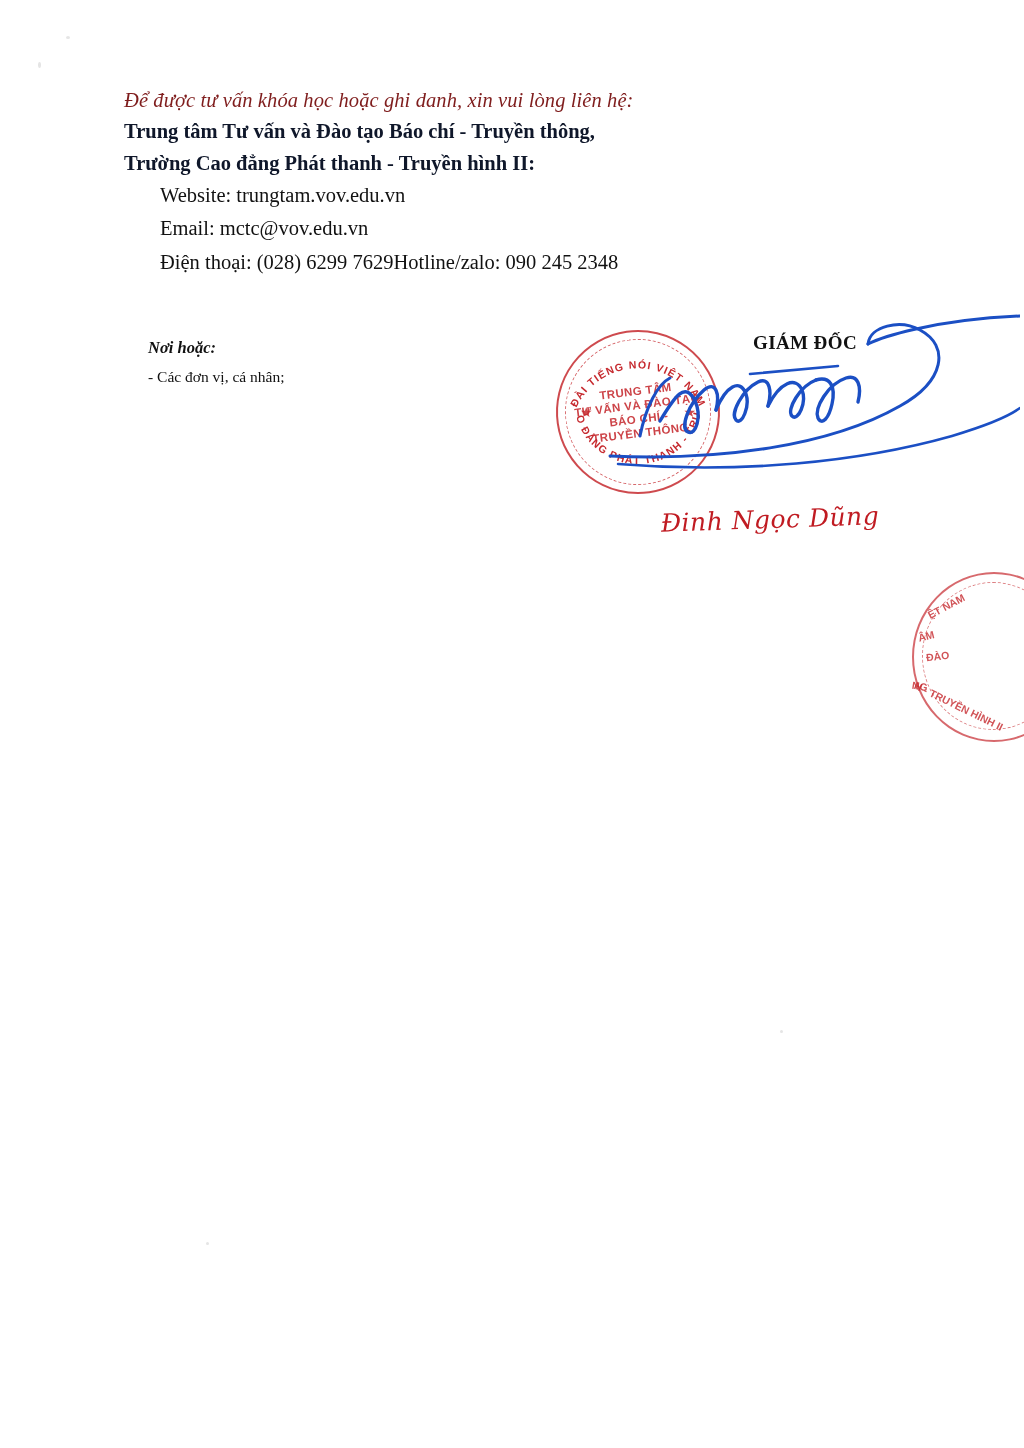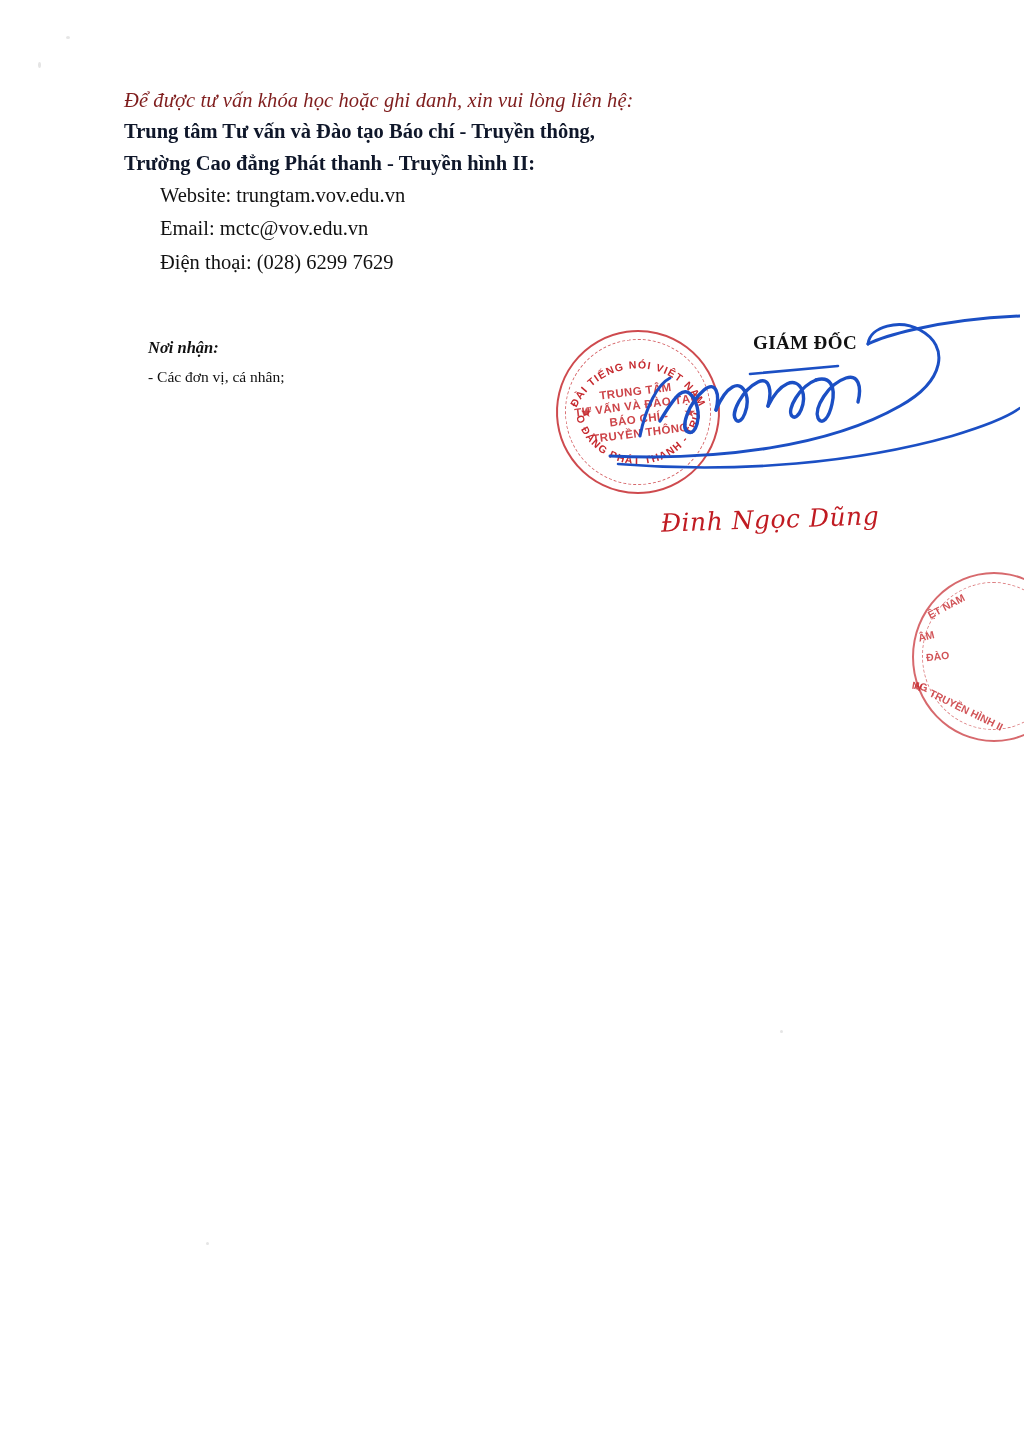--- a/index.html
+++ b/index.html
@@ -236,25 +236,26 @@
   <div class="speckle" style="left:206px;top:1242px;width:3px;height:3px;"></div>
 
   <div class="doc-body">
     <div class="line-intro">Để được tư vấn khóa học hoặc ghi danh, xin vui lòng liên hệ:</div>
     <div class="line-bold">Trung tâm Tư vấn và Đào tạo Báo chí - Truyền thông,</div>
     <div class="line-bold">Trường Cao đẳng Phát thanh - Truyền hình II:</div>
     <div class="indent">Website: trungtam.vov.edu.vn</div>
     <div class="indent">Email: mctc@vov.edu.vn</div>
     <div class="phone-row">
       <span>Điện thoại: (028) 6299 7629</span>
+      <span>Hotline/zalo: 090 245 2348</span>
     </div>
   </div>
 
   <div class="recipients">
-    <div class="title">Nơi nhận:</div>
+    <div class="title">Nơi hoặc:</div>
     <div class="item">- Các đơn vị, cá nhân;</div>
   </div>
 
   <div class="sign-block">
     <span class="sign-title">GIÁM ĐỐC</span>
   </div>
 
   <div class="stamp stamp-main">
     <div class="ring"></div>
     <div class="ring inner"></div>

